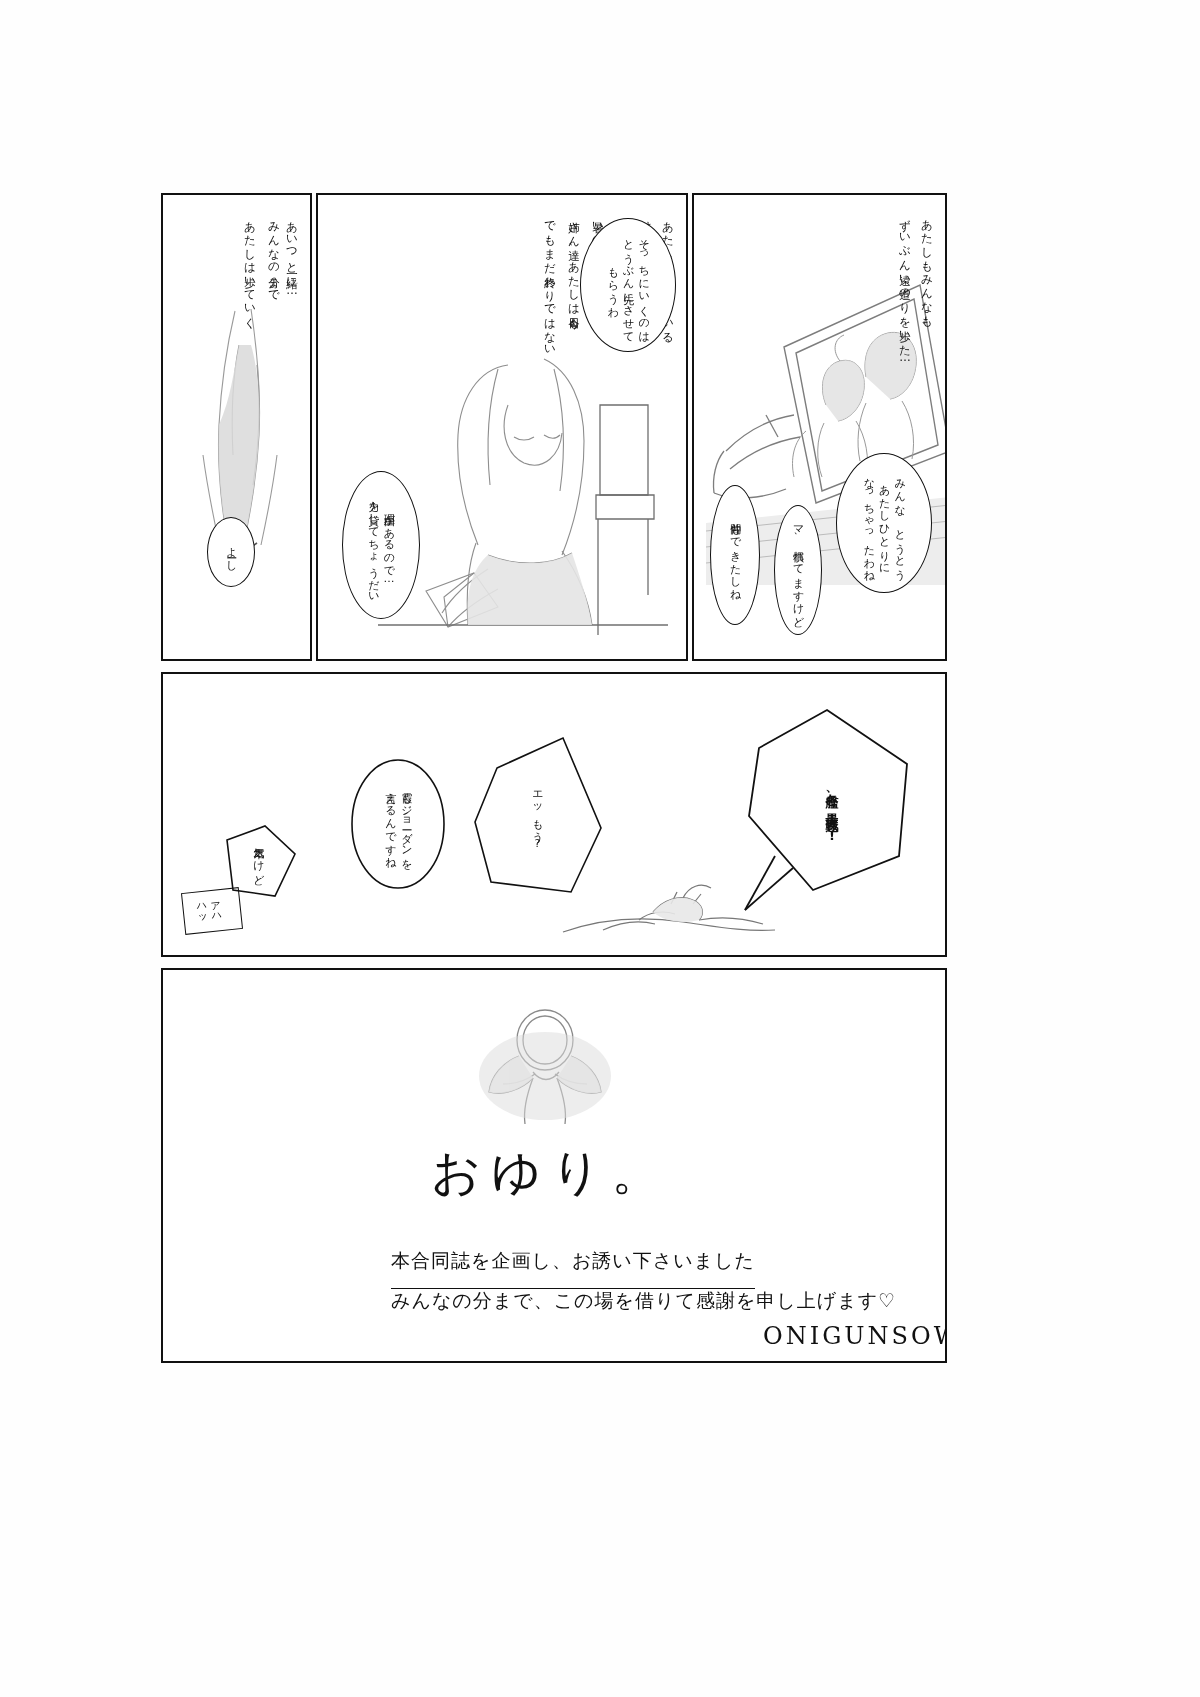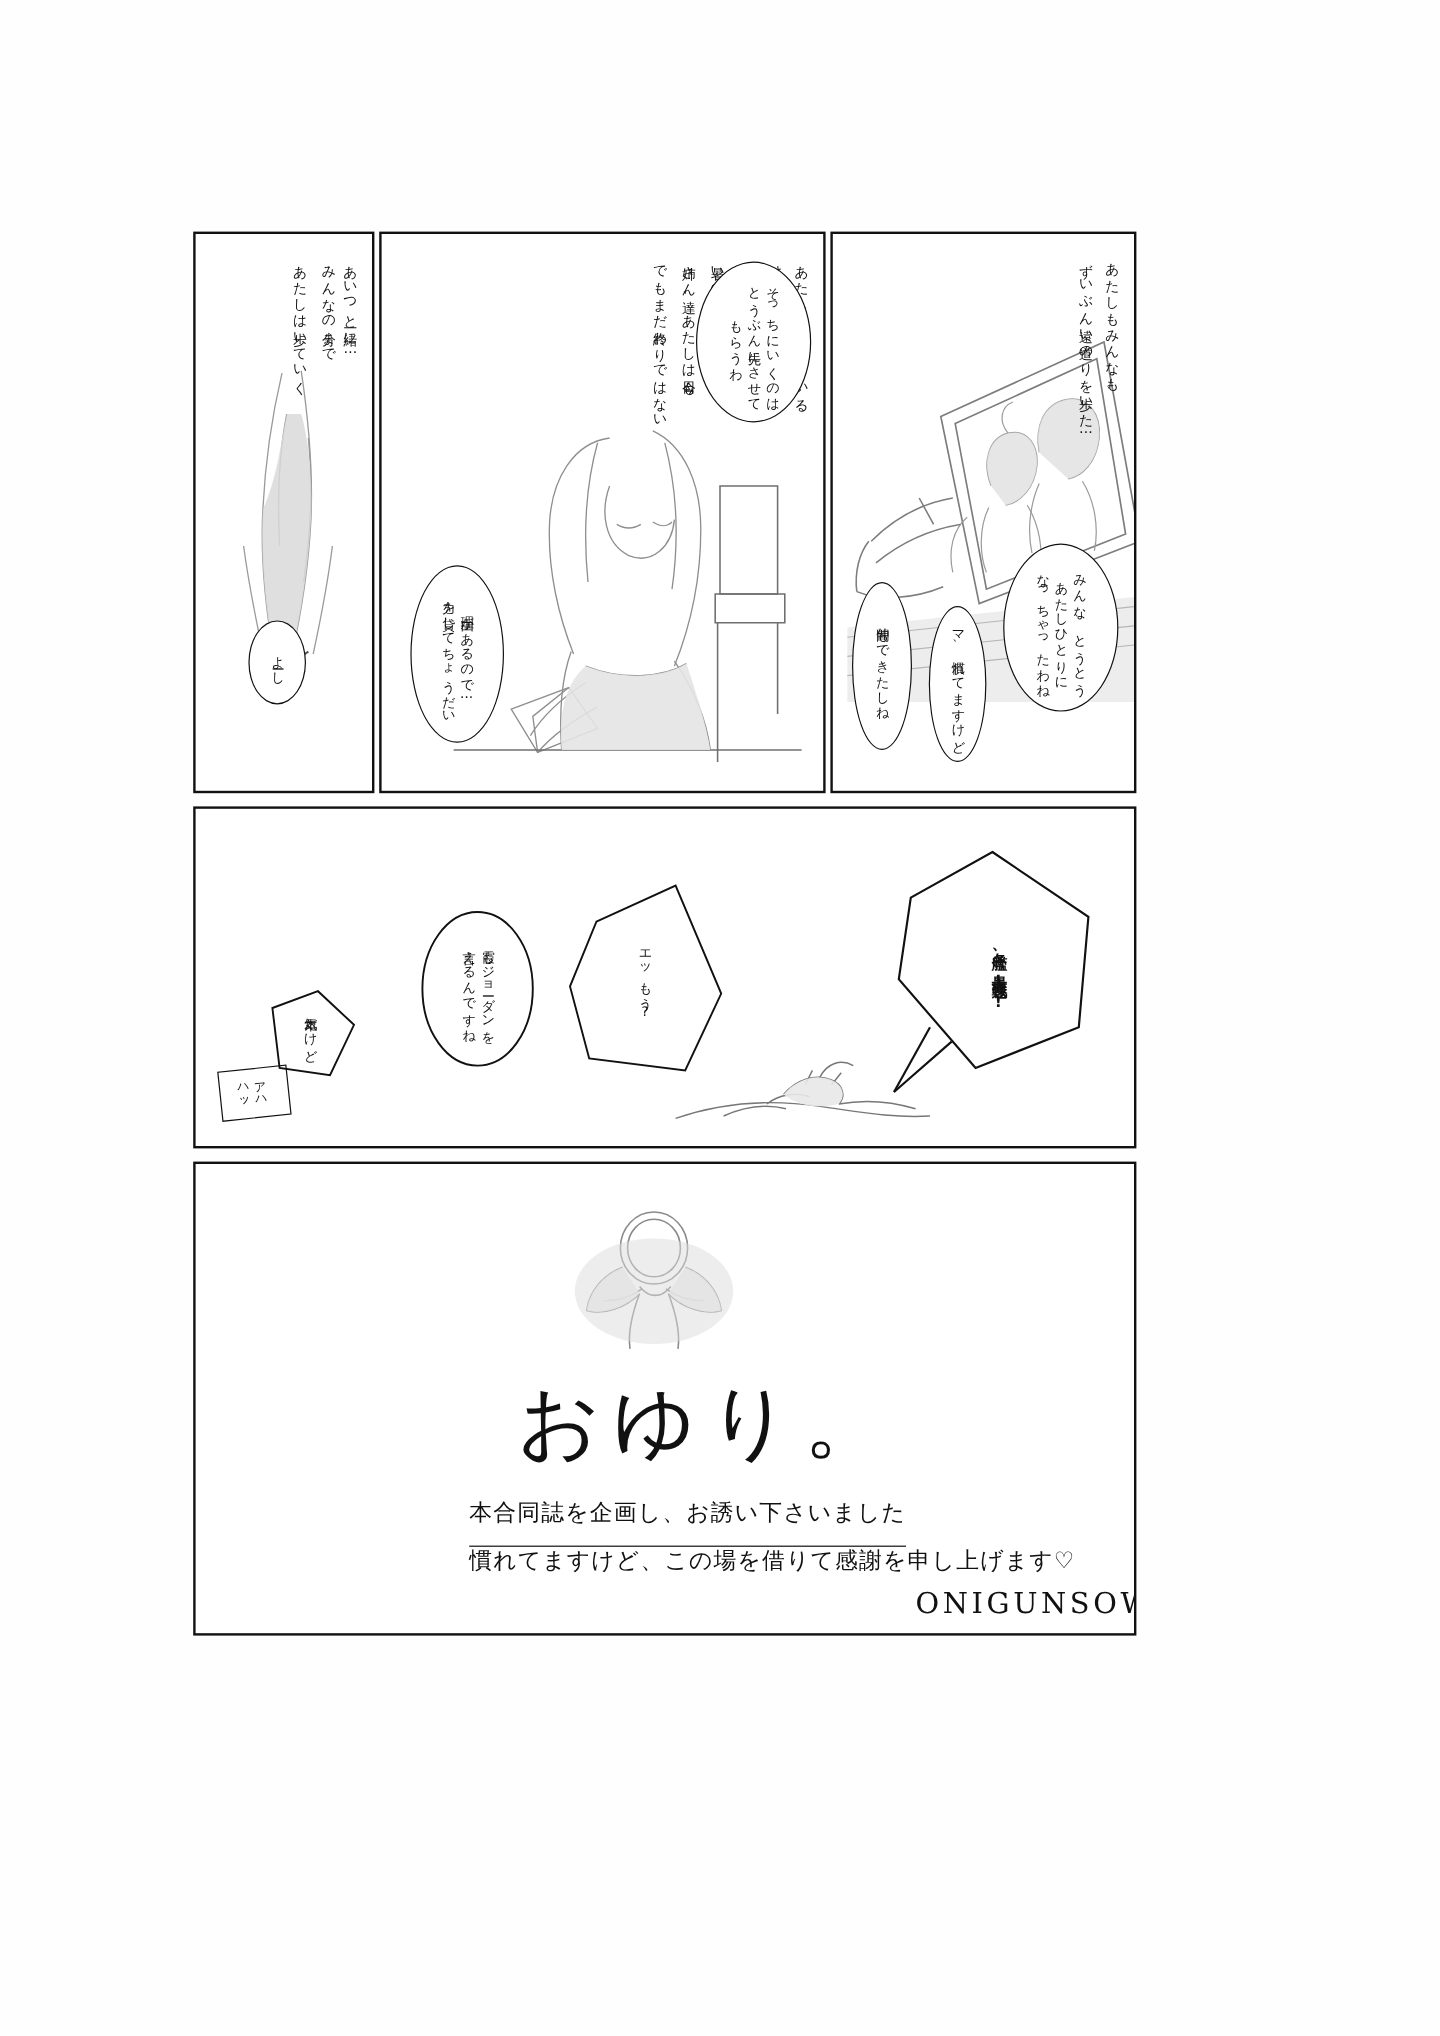--- a/index.html
+++ b/index.html
@@ -361,21 +361,21 @@
       </g>
       <g fill="#ededed" opacity="0.85">
         <path d="M56 58 C40 64 28 78 26 94 C40 98 58 92 70 80 Z"></path>
         <path d="M108 58 C124 64 136 78 138 94 C124 98 106 92 94 80 Z"></path>
       </g>
       <g fill="#dcdcdc" opacity="0.5">
         <ellipse cx="82" cy="78" rx="66" ry="44"></ellipse>
       </g>
     </svg>
 
-    <div class="hand-title" style="left:268px; top:170px; font-size:68px; letter-spacing:10px;">おゆり。</div>
+    <div class="hand-title" style="left:268px; top:170px; font-size:49px; letter-spacing:10px;">おゆり。</div>
 
     <div class="credit-line" style="left:228px; top:278px;">本合同誌を企画し、お誘い下さいました</div>
-    <div class="credit-line no-underline" style="left:228px; top:318px;">慣れてますけど、この場を借りて感謝を申し上げます♡</div>
+    <div class="credit-line no-underline" style="left:228px; top:318px;">みんなの分まで、この場を借りて感謝を申し上げます♡</div>
 
     <div class="signature" style="left:600px; top:352px;">ONIGUNSOW</div>
   </div>
 
 </div>
 
 </body></html>

